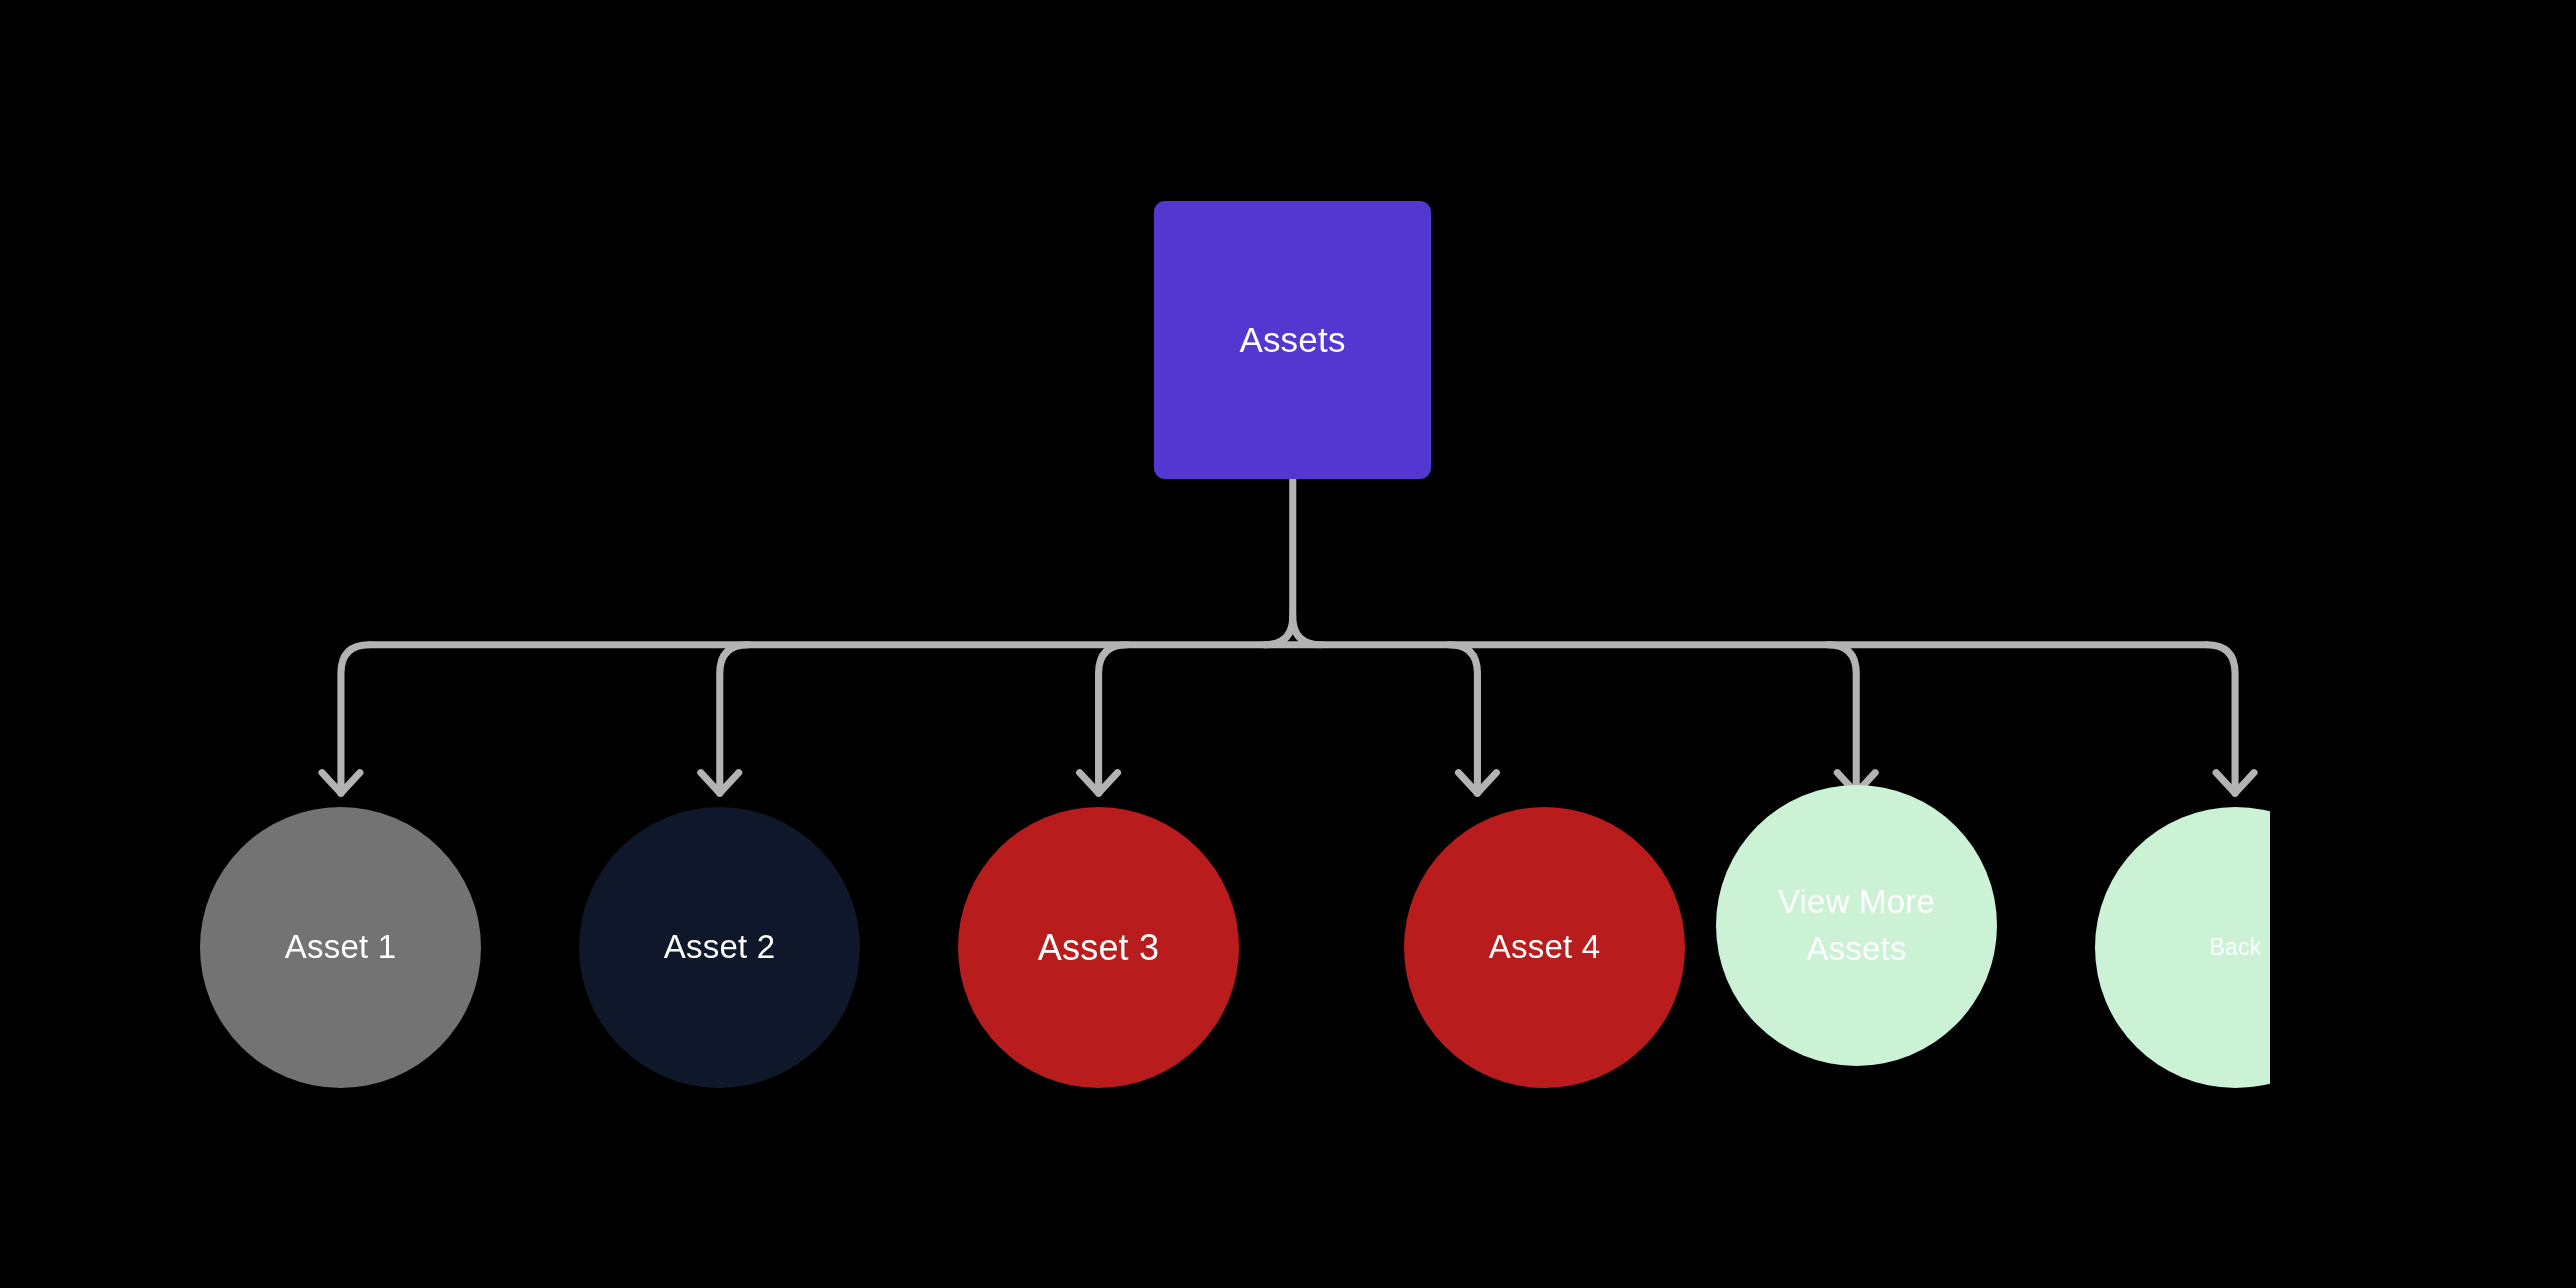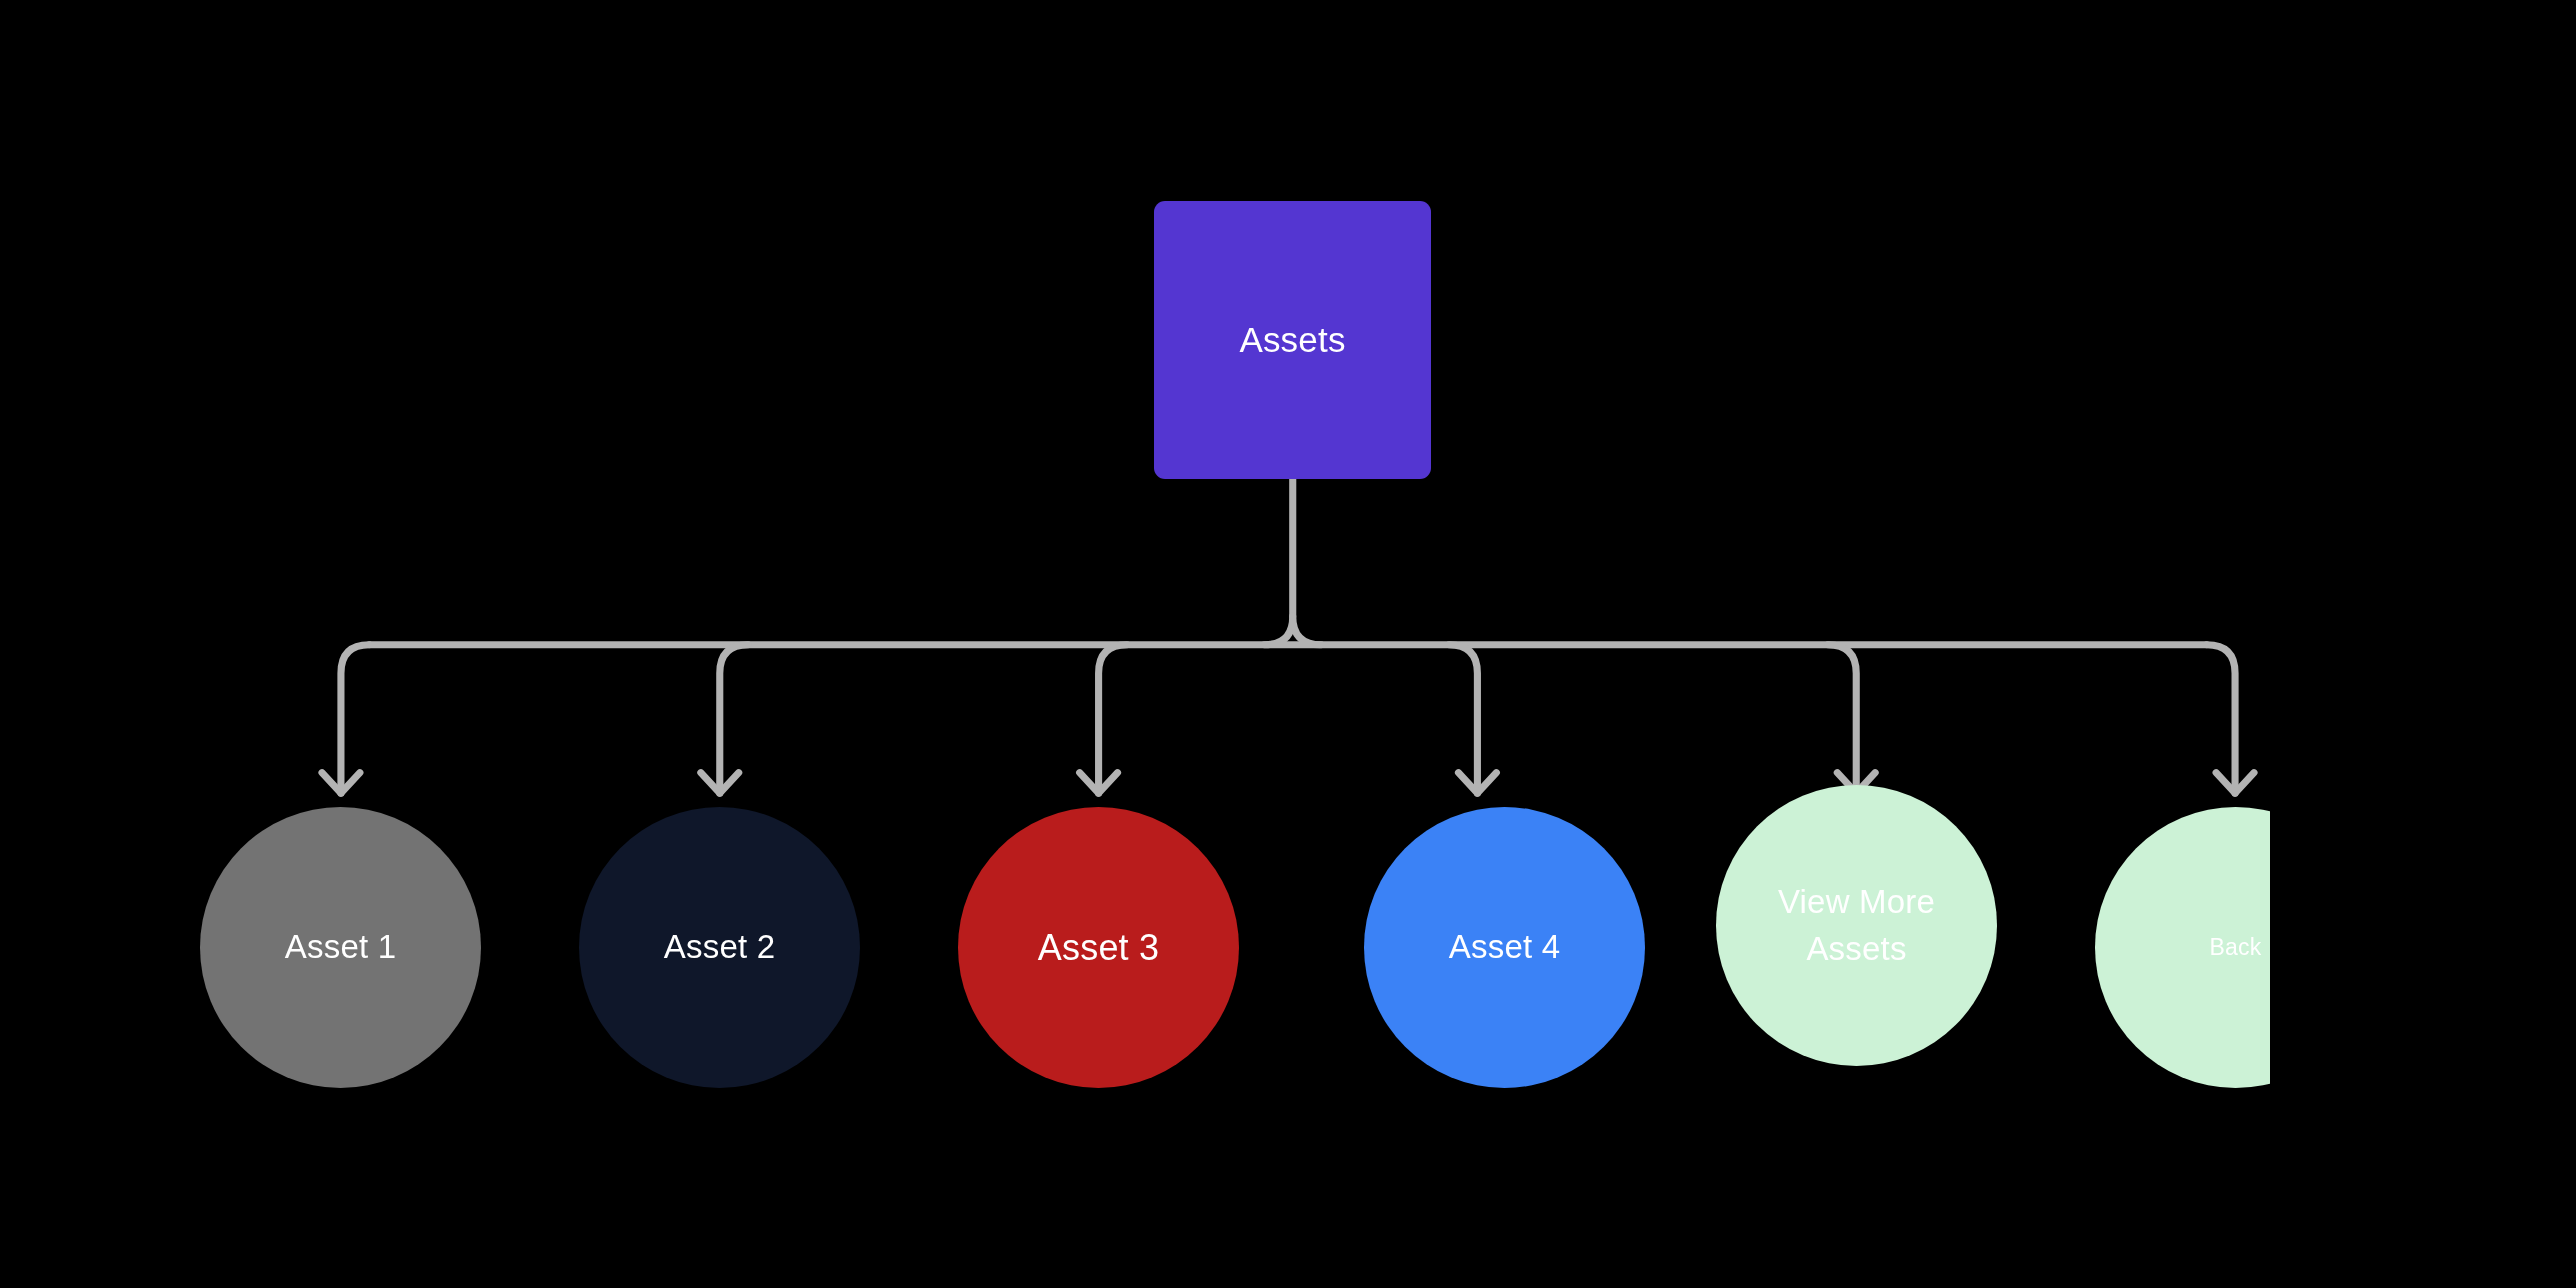--- a/index.html
+++ b/index.html
@@ -83,20 +83,20 @@
         <path d="M 2808 979 L 2832 1005 L 2856 979"></path>
       </g>
   </svg>
 
   <div class="node-root" style="left: 1154px; top: 201px; width: 277px; height: 278px; background: rgb(84, 54, 209); color: rgb(255, 255, 255); border-radius: 11px; font-size: 35px;">Assets</div>
 
   <div id="leaf-layer">
       <div class="node-leaf" style="left: 200px; top: 807px; width: 281px; height: 281px; background: #737373; color: rgb(255, 255, 255); font-size: 33px;">Asset 1</div>
       <div class="node-leaf" style="left: 579px; top: 807px; width: 281px; height: 281px; background: #0f172a; color: rgb(255, 255, 255); font-size: 33px;">Asset 2</div>
       <div class="node-leaf" style="left: 958px; top: 807px; width: 281px; height: 281px; background: #b91c1c; color: rgb(255, 255, 255); font-size: 36px;">Asset 3</div>
-      <div class="node-leaf" style="left: 1364px; top: 807px; width: 281px; height: 281px; background: #3b82f6; color: rgb(255, 255, 255); font-size: 33px;">Asset 4</div>
+      <div class="node-leaf" style="left: 1404px; top: 807px; width: 281px; height: 281px; background: #b91c1c; color: rgb(255, 255, 255); font-size: 33px;">Asset 4</div>
       <div class="node-leaf" style="left: 1716px; top: 785px; width: 281px; height: 281px; background: rgb(204, 242, 214); color: rgb(255, 255, 255); font-size: 33px;">View More
 Assets</div>
       <div class="node-leaf" style="left: 2095px; top: 807px; width: 281px; height: 281px; background: rgb(204, 242, 214); color: rgb(255, 255, 255); font-size: 23px;">Back</div>
     </div>
 
 </div>
 
 
 </body></html>

